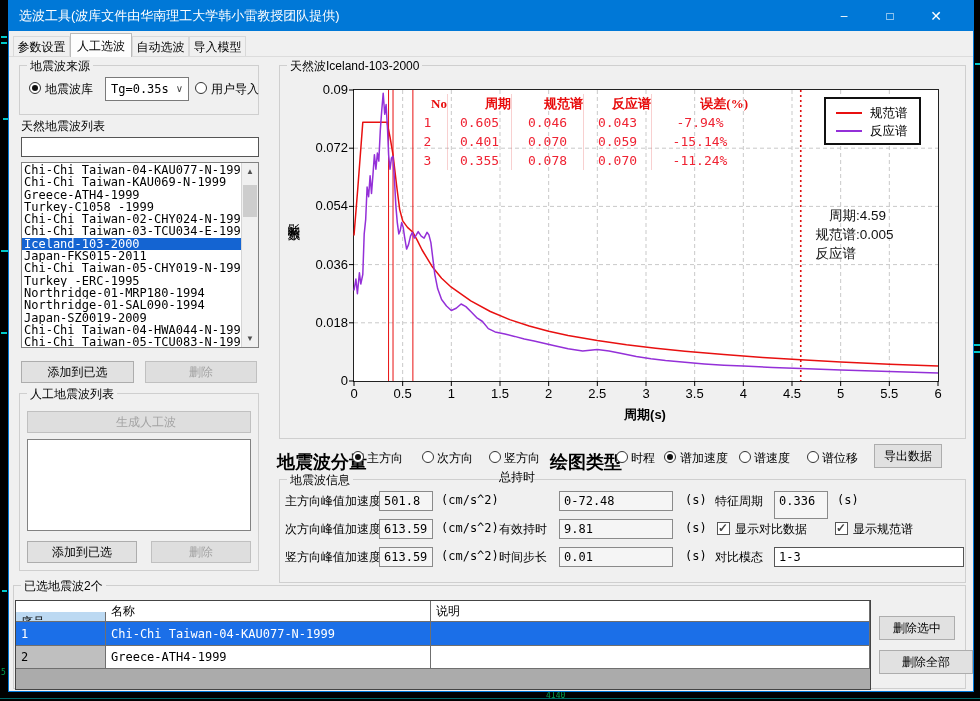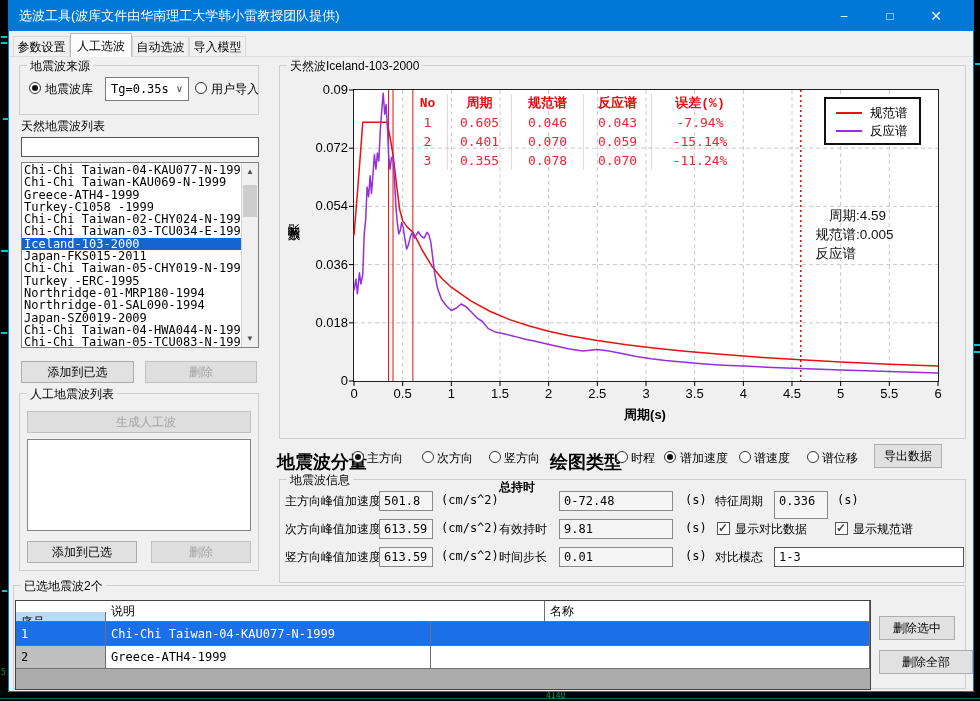--- a/index.html
+++ b/index.html
@@ -56,21 +56,21 @@
   .ytick{position:absolute;left:-50px;width:44px;text-align:right;font-size:13px;}
   .xtick{position:absolute;width:40px;text-align:center;font-size:13px;top:296px;}
   #x-title{position:absolute;left:596px;top:405px;width:80px;text-align:center;font-weight:bold;font-size:13px;}
   #y-title{position:absolute;left:276px;top:212px;writing-mode:vertical-rl;letter-spacing:2px;font-size:12.5px;}
   
   #etable{position:absolute;left:54px;top:4px;}
   .et-row{display:flex;height:19px;line-height:19px;}
   .et-cell{text-align:center;font-size:13px;color:#ef2333;font-family:"DejaVu Sans Mono",monospace;
            border-right:1px solid rgba(235,120,120,.35);box-sizing:border-box;}
   .et-cell:last-child{border-right:none;}
-  .et-row.hd .et-cell{color:#e80c0c;font-weight:bold;font-family:Liberation Mono, monospace;}
+  .et-row.hd .et-cell{color:#e80c0c;font-weight:bold;font-family:Liberation Serif, serif;text-align:right;}
   
   #legend{position:absolute;left:470px;top:7px;width:97px;height:48px;background:#fff;border:2px solid #111;box-sizing:border-box;}
   .lg-line{position:absolute;left:10px;width:26px;height:0;border-top:2px solid #000;}
   .lg-lab{position:absolute;left:44px;font-size:12.5px;line-height:14px;}
   
   #anno{position:absolute;left:448px;top:116px;font-size:13.5px;color:#111;line-height:19px;}
   .an-line{display:flex;}
   .an-lbl{display:inline-block;width:54px;text-align:right;}
   
   #sel-table{position:absolute;left:6px;top:599px;width:854px;border:1px solid #444;box-sizing:content-box;background:#ababab;}
@@ -309,21 +309,21 @@
   <span class="lbl" style="left:813px;top:449px;">谱位移</span>
   <div class="btn" style="left:865px;top:443px;width:68px;height:24px;line-height:22px;">导出数据</div>
 
   <div class="grp" style="left:270px;top:478px;width:687px;height:104px;">
     <span class="grp-label">地震波信息</span>
   </div>
 
   <span class="lbl" style="left:276px;top:492px;">主方向峰值加速度</span>
   <span class="field" style="left:370px;top:490px;width:54px;height:20px;">501.8</span>
   <span class="lbl mono" style="left:432px;top:492px;">(cm/s^2)</span>
-  <span class="lbl" style="left:490px;top:478px;font-weight:bold;">总持时</span>
+  <span class="lbl" style="left:490px;top:468px;">总持时</span>
   <span class="field" style="left:550px;top:490px;width:114px;height:20px;">0-72.48</span>
   <span class="lbl mono" style="left:676px;top:492px;">(s)</span>
   <span class="lbl" style="left:706px;top:492px;">特征周期</span>
   <span class="field" style="left:765px;top:490px;width:54px;height:28px;">0.336</span>
   <span class="lbl mono" style="left:828px;top:492px;">(s)</span>
 
   <span class="lbl" style="left:276px;top:520px;">次方向峰值加速度</span>
   <span class="field" style="left:370px;top:518px;width:54px;height:20px;">613.59</span>
   <span class="lbl mono" style="left:432px;top:520px;">(cm/s^2)</span>
   <span class="lbl" style="left:490px;top:520px;">有效持时</span>
@@ -342,22 +342,22 @@
   <span class="lbl mono" style="left:676px;top:548px;">(s)</span>
   <span class="lbl" style="left:706px;top:548px;">对比模态</span>
   <input class="field white" style="left: 765px; top: 546px; width: 190px; height: 20px;" value="1-3">
 
   <div class="grp" style="left:4px;top:584px;width:953px;height:104px;">
     <span class="grp-label">已选地震波2个</span>
   </div>
   <div id="sel-table">
       <div class="tr hd">
         <div class="td c0" style="width: 90px;">序号</div>
+        <div class="td c1" style="width: 325px;">名称</div>
         <div class="td c2" style="width: 439px;">说明</div>
-        <div class="td c1" style="width: 325px;">名称</div>
       </div>
       <div class="tr sel" style="line-height: 24px; height: 24px;">
         <div class="td c0 c0v" style="width: 90px;">1</div>
         <div class="td name" style="width: 325px;">Chi-Chi Taiwan-04-KAU077-N-1999</div>
         <div class="td desc" style="width: 439px;"></div>
       </div>
       <div class="tr norm">
         <div class="td c0 c0v" style="width: 90px;">2</div>
         <div class="td name" style="width: 325px;">Greece-ATH4-1999</div>
         <div class="td desc" style="width: 439px;"></div>

